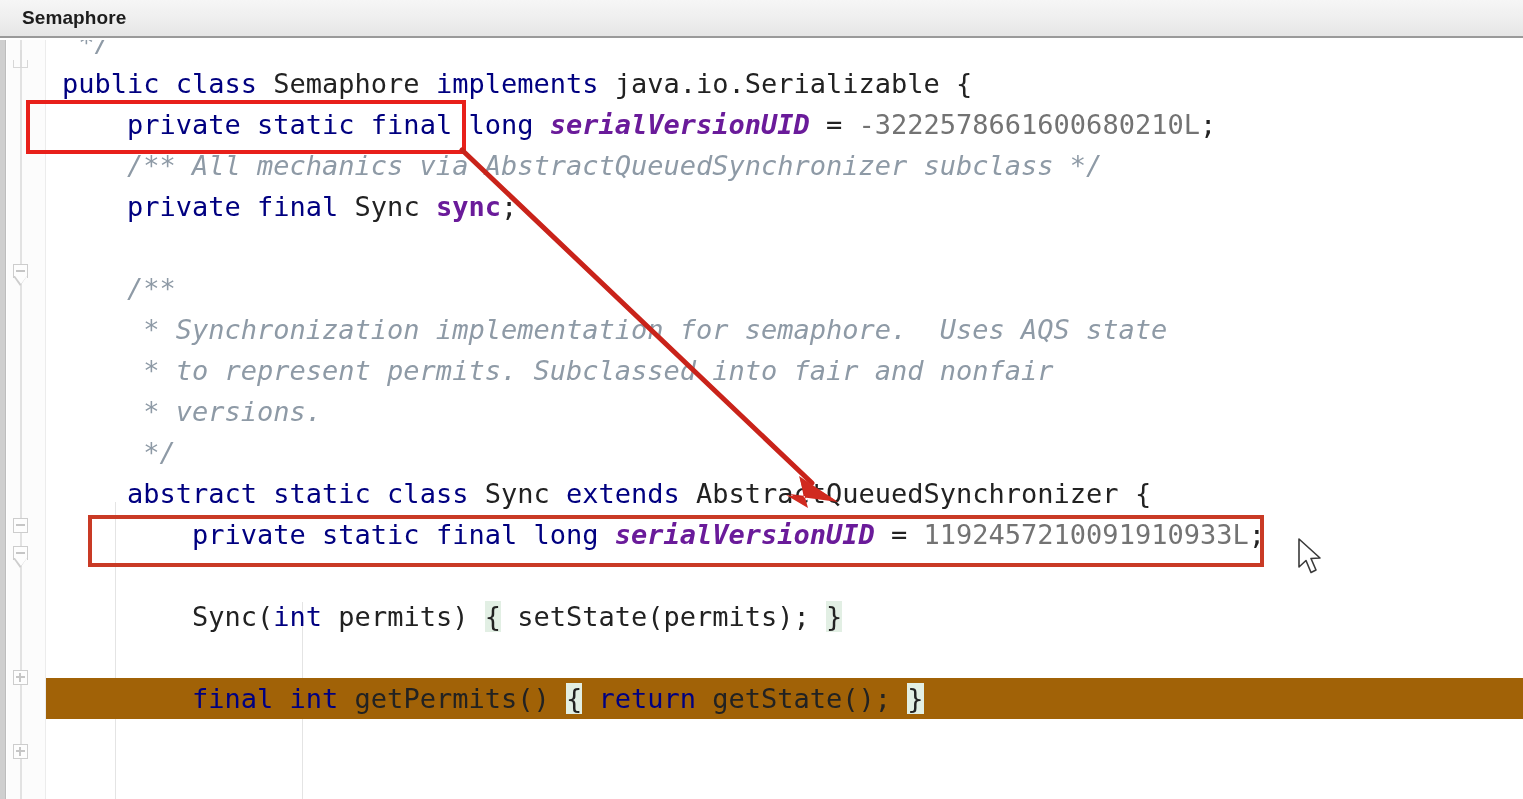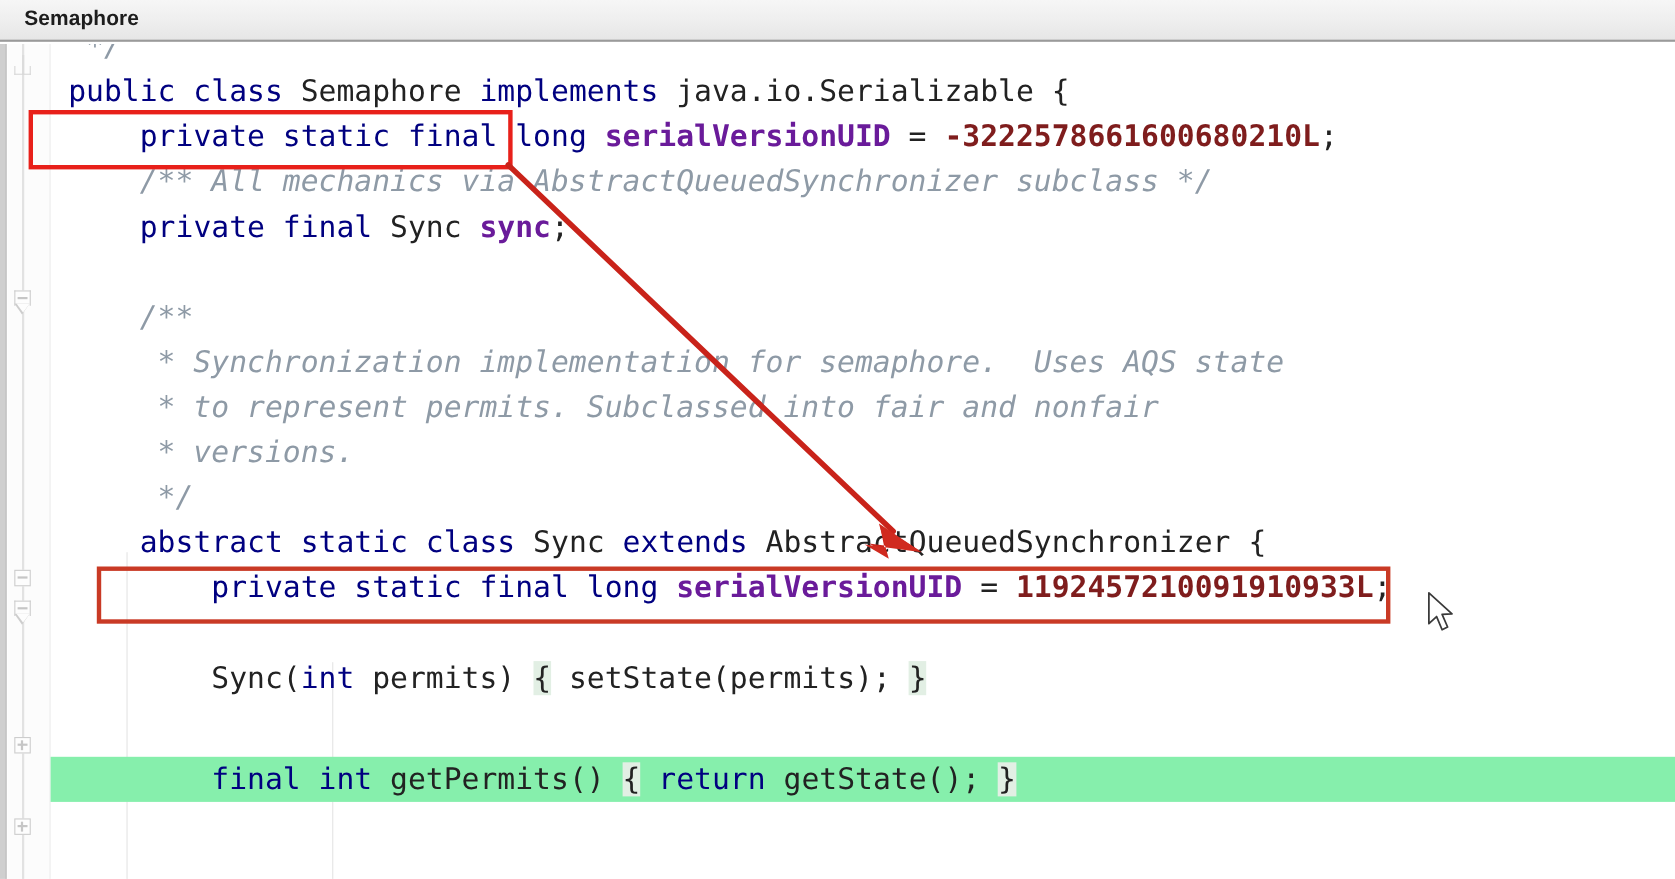--- a/index.html
+++ b/index.html
@@ -189,35 +189,35 @@
     left: 0;
     width: 1477px;
     height: 41px;
     display: flex;
     align-items: center;
     box-sizing: border-box;
   }
   .line .txt { display: block; padding-left: 16px; }
 
   
-  .line.current { background: #86efac; margin-top: 10px; }
+  .line.current { background: #a16207; }
 
   
   .indent-guide {
     position: absolute;
     width: 1px;
     background: #e4e4e4;
   }
 
   
   .kw     { color: #000080; font-weight: 400; }
   .type   { color: #222222; }
-  .field  { color: #6a1b9a; font-weight: 700; }
+  .field  { color: #6a1b9a; font-weight: 700; font-style: italic; }
   .var    { color: #6a1b9a; font-weight: 700; }
-  .num    { color: #7f1d1d; font-weight: bold; }
+  .num    { color: #737373; }
   .punct  { color: #222222; }
   .cmt    { color: #8e9aa6; font-style: italic; }
   .brace-hl {
     background: #e2efe4;
     color: #222222;
   }
 
   
   .annot-box {
     position: absolute;

